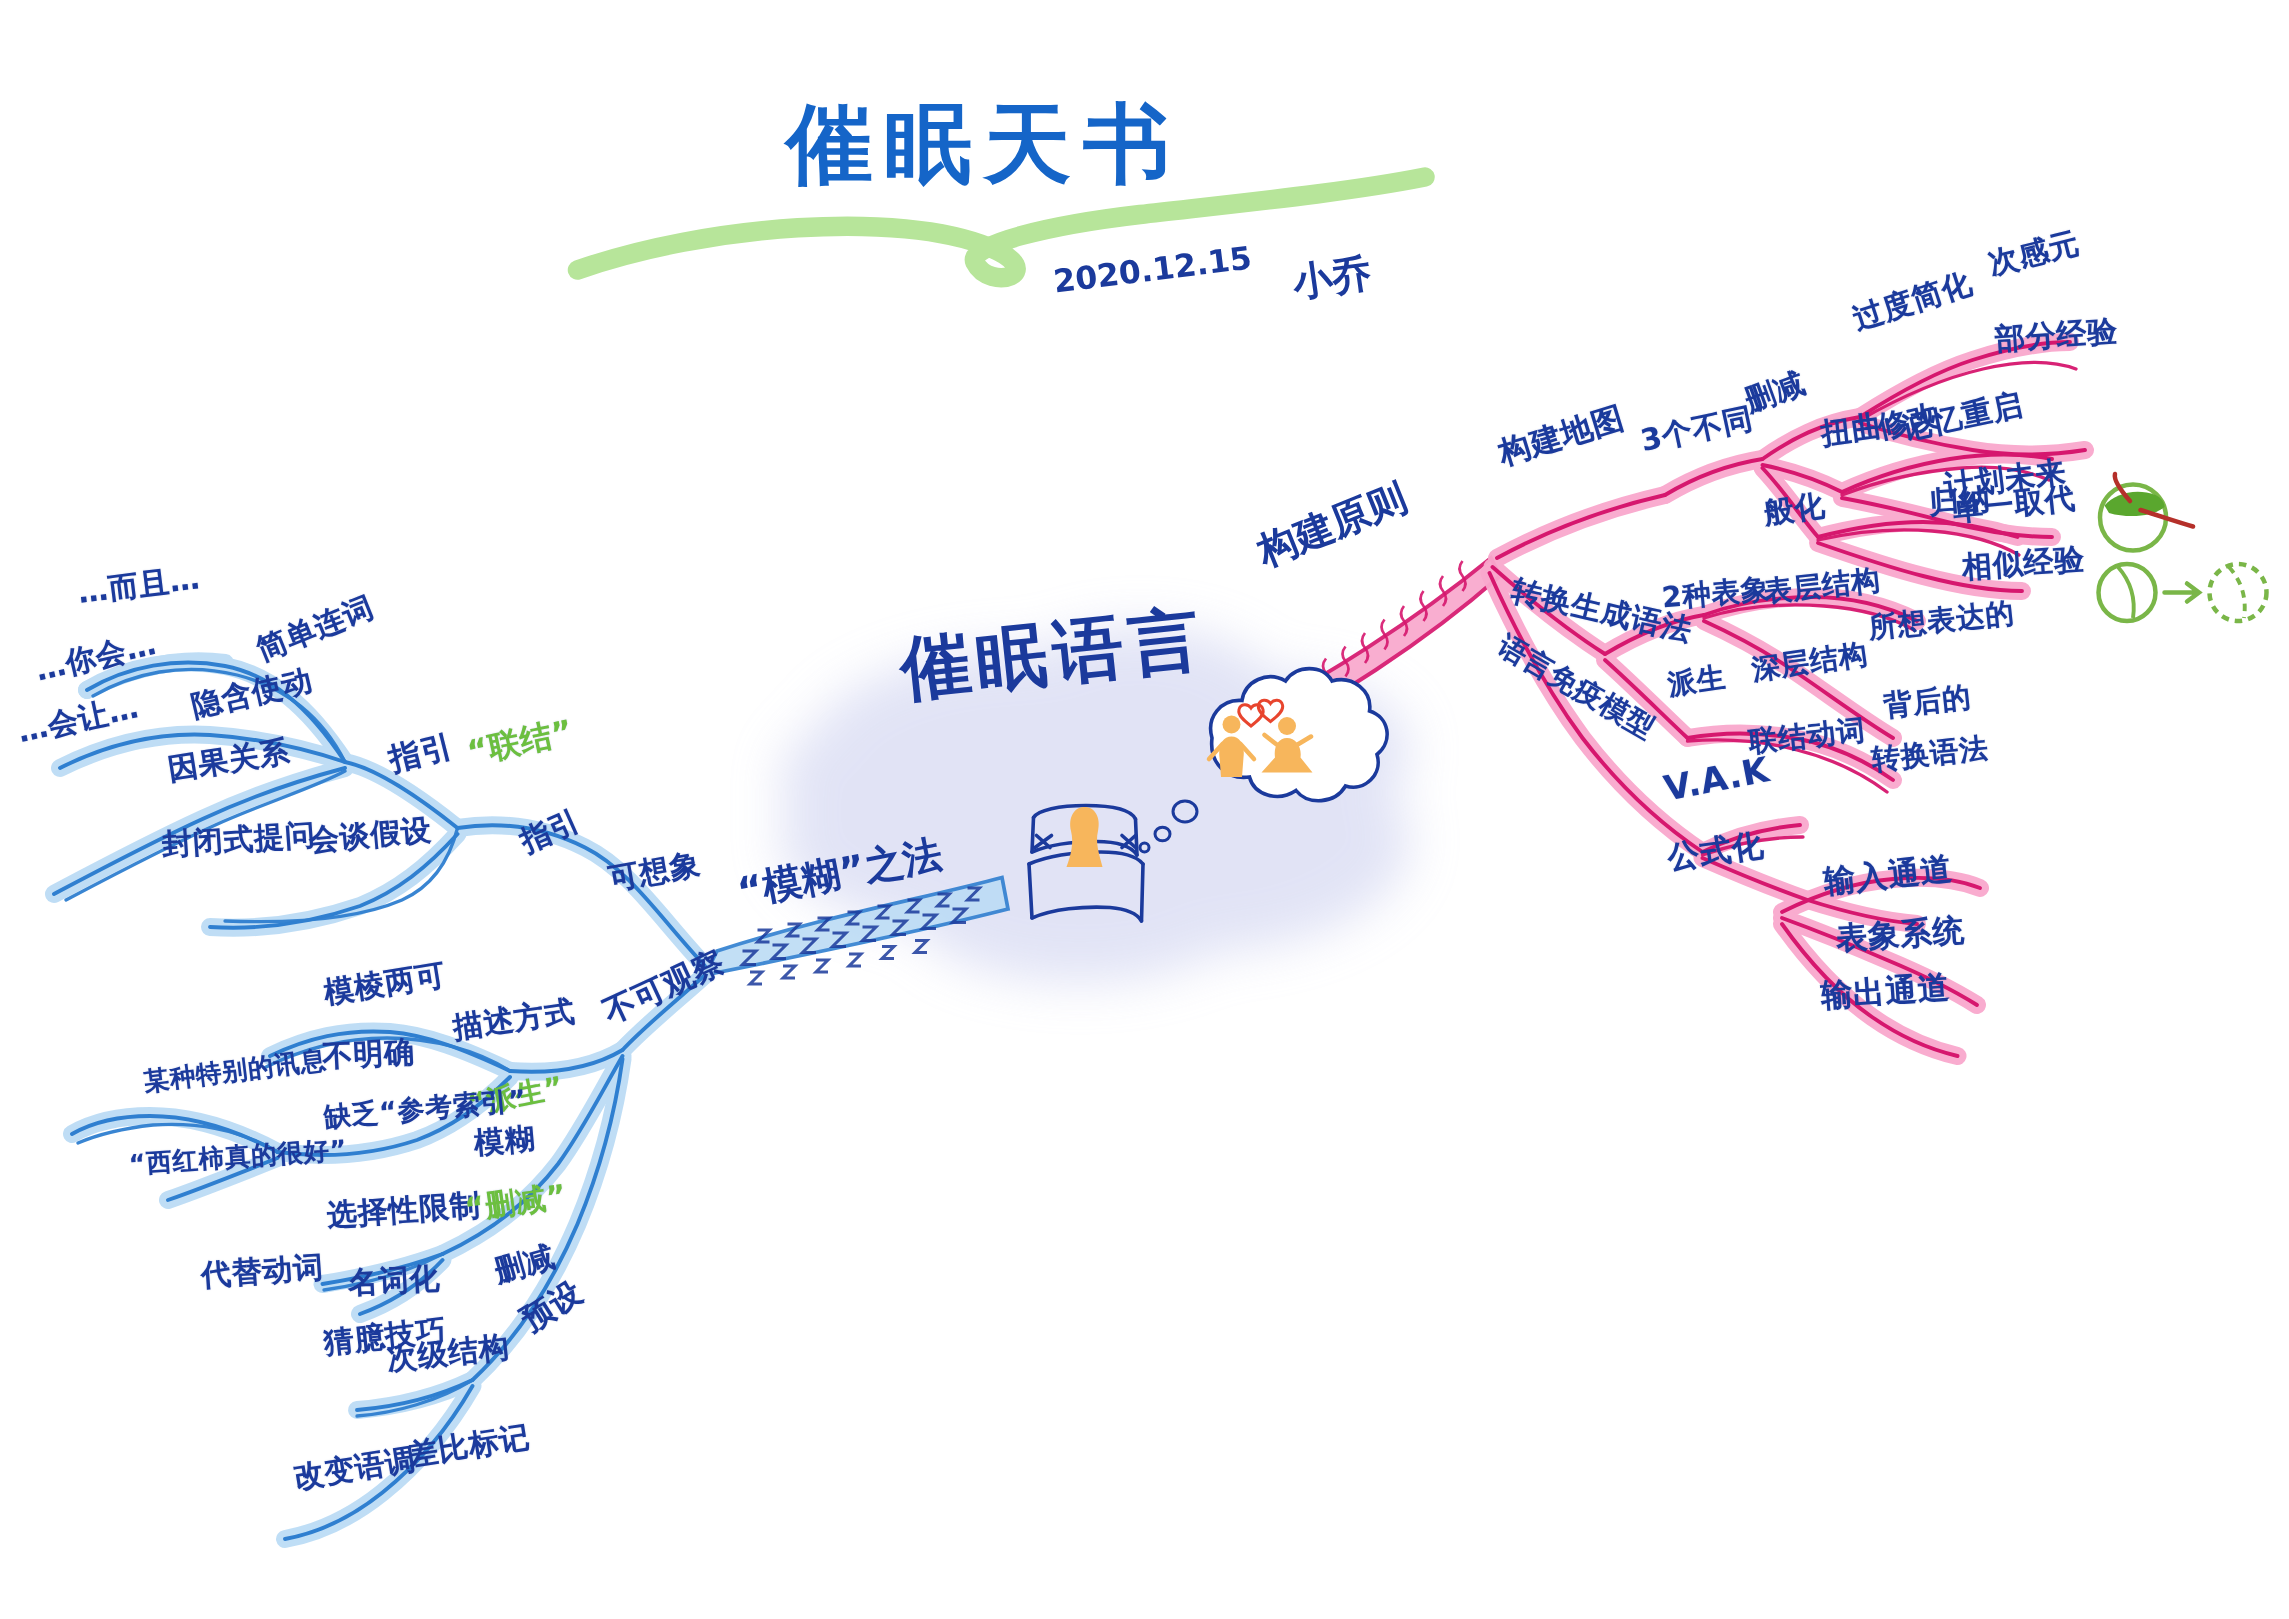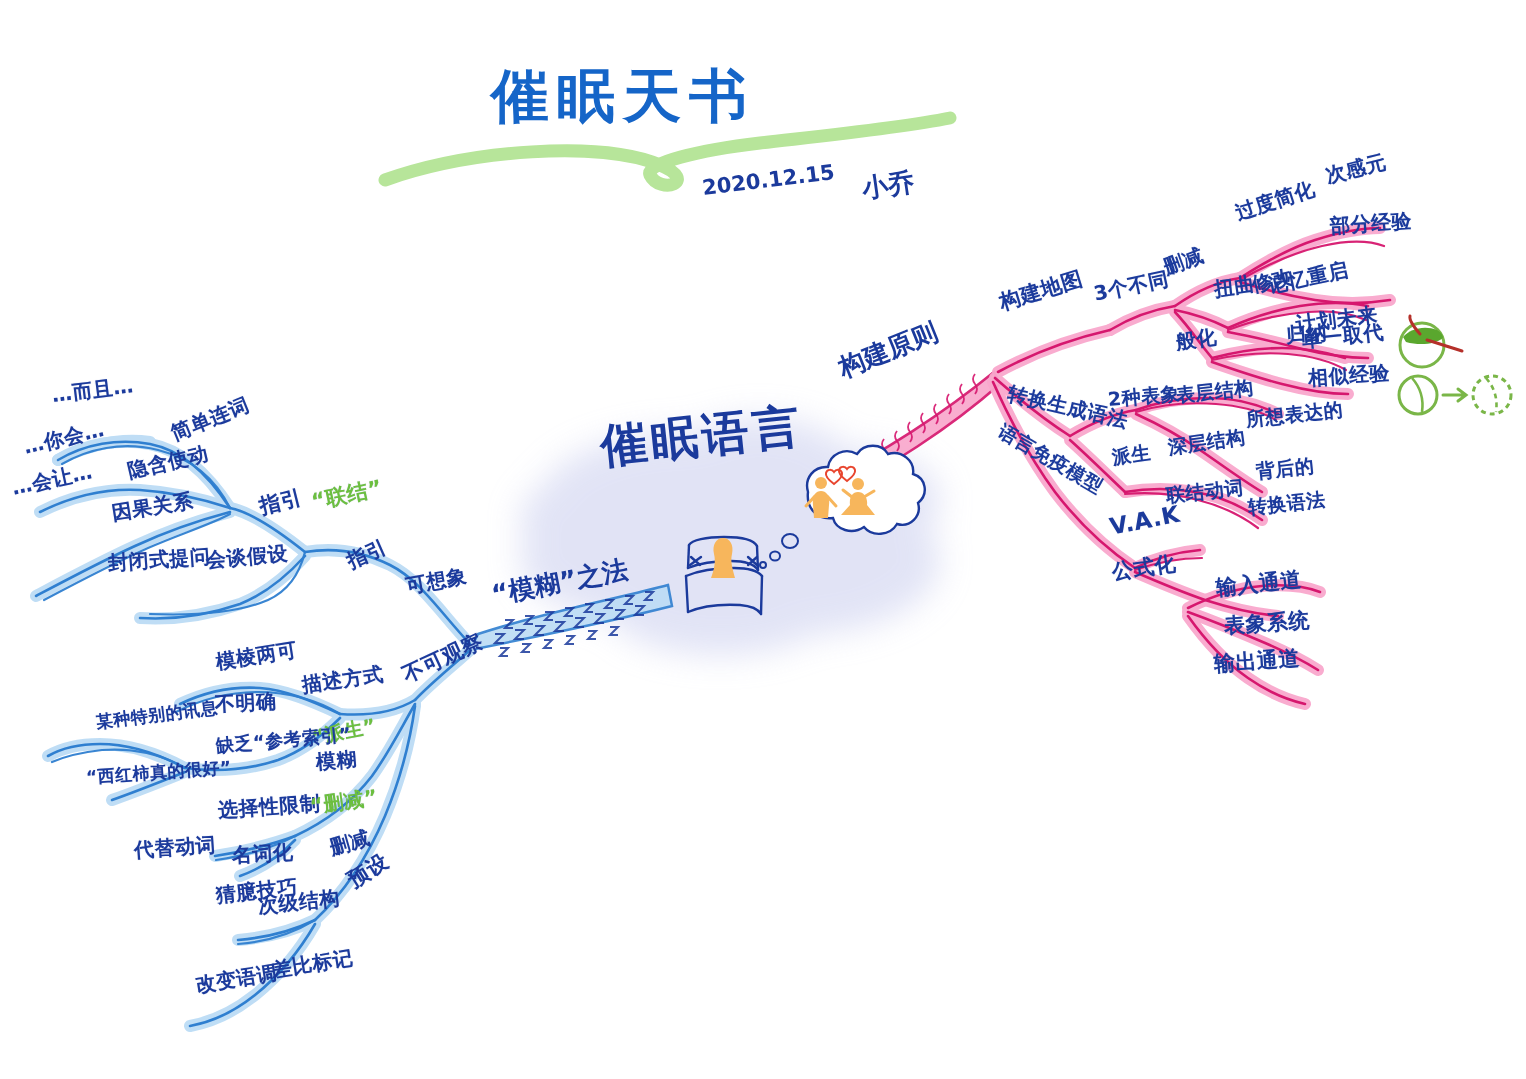--- a/index.html
+++ b/index.html
@@ -309,21 +309,21 @@
     </g>
     <g>
       <circle cx="1418" cy="395" r="19" fill="none" stroke="#7ab648" stroke-width="3"></circle>
       <path d="M1412,378 C1420,387 1424,398 1422,412" fill="none" stroke="#7ab648" stroke-width="2.6"></path>
       <path d="M1443,395 L1465,395 M1458,389 L1466,395 L1458,401" fill="none" stroke="#7ab648" stroke-width="3" stroke-linecap="round"></path>
       <circle cx="1492" cy="395" r="19" fill="none" stroke="#7ab648" stroke-width="3" stroke-dasharray="5 4"></circle>
       <path d="M1486,378 C1494,387 1498,398 1496,412" fill="none" stroke="#7ab648" stroke-width="2.6" stroke-dasharray="5 4"></path>
     </g>
   </svg>
 
-  <div class="title" style="left:491px; top:58px;">催眠天书</div>
+  <div class="title" style="left:524px; top:58px;">催眠天书</div>
   <div class="datesig" style="left:702px; top:168px; transform:rotate(-7deg);">2020.12.15</div>
   <div class="datesig" style="left:862px; top:168px; font-size:26px; transform:rotate(-8deg);">小乔</div>
 
   <div class="center-title" style="left:600px; top:405px; transform:rotate(-6deg);">催眠语言</div>
 
   <div class="branch-title" style="left:492px; top:578px; font-size:26px; transform:rotate(-11deg);">“模糊”之法</div>
   <div class="branch-title" style="left:840px; top:352px; font-size:26px; transform:rotate(-22deg);">构建原则</div>
 
   <div class="lbl" style="left:260px; top:497px; font-size:21px; transform:rotate(-14deg);">指引</div>
   <div class="lbl green" style="left:312px; top:492px; font-size:21px; transform:rotate(-12deg);">“联结”</div>

